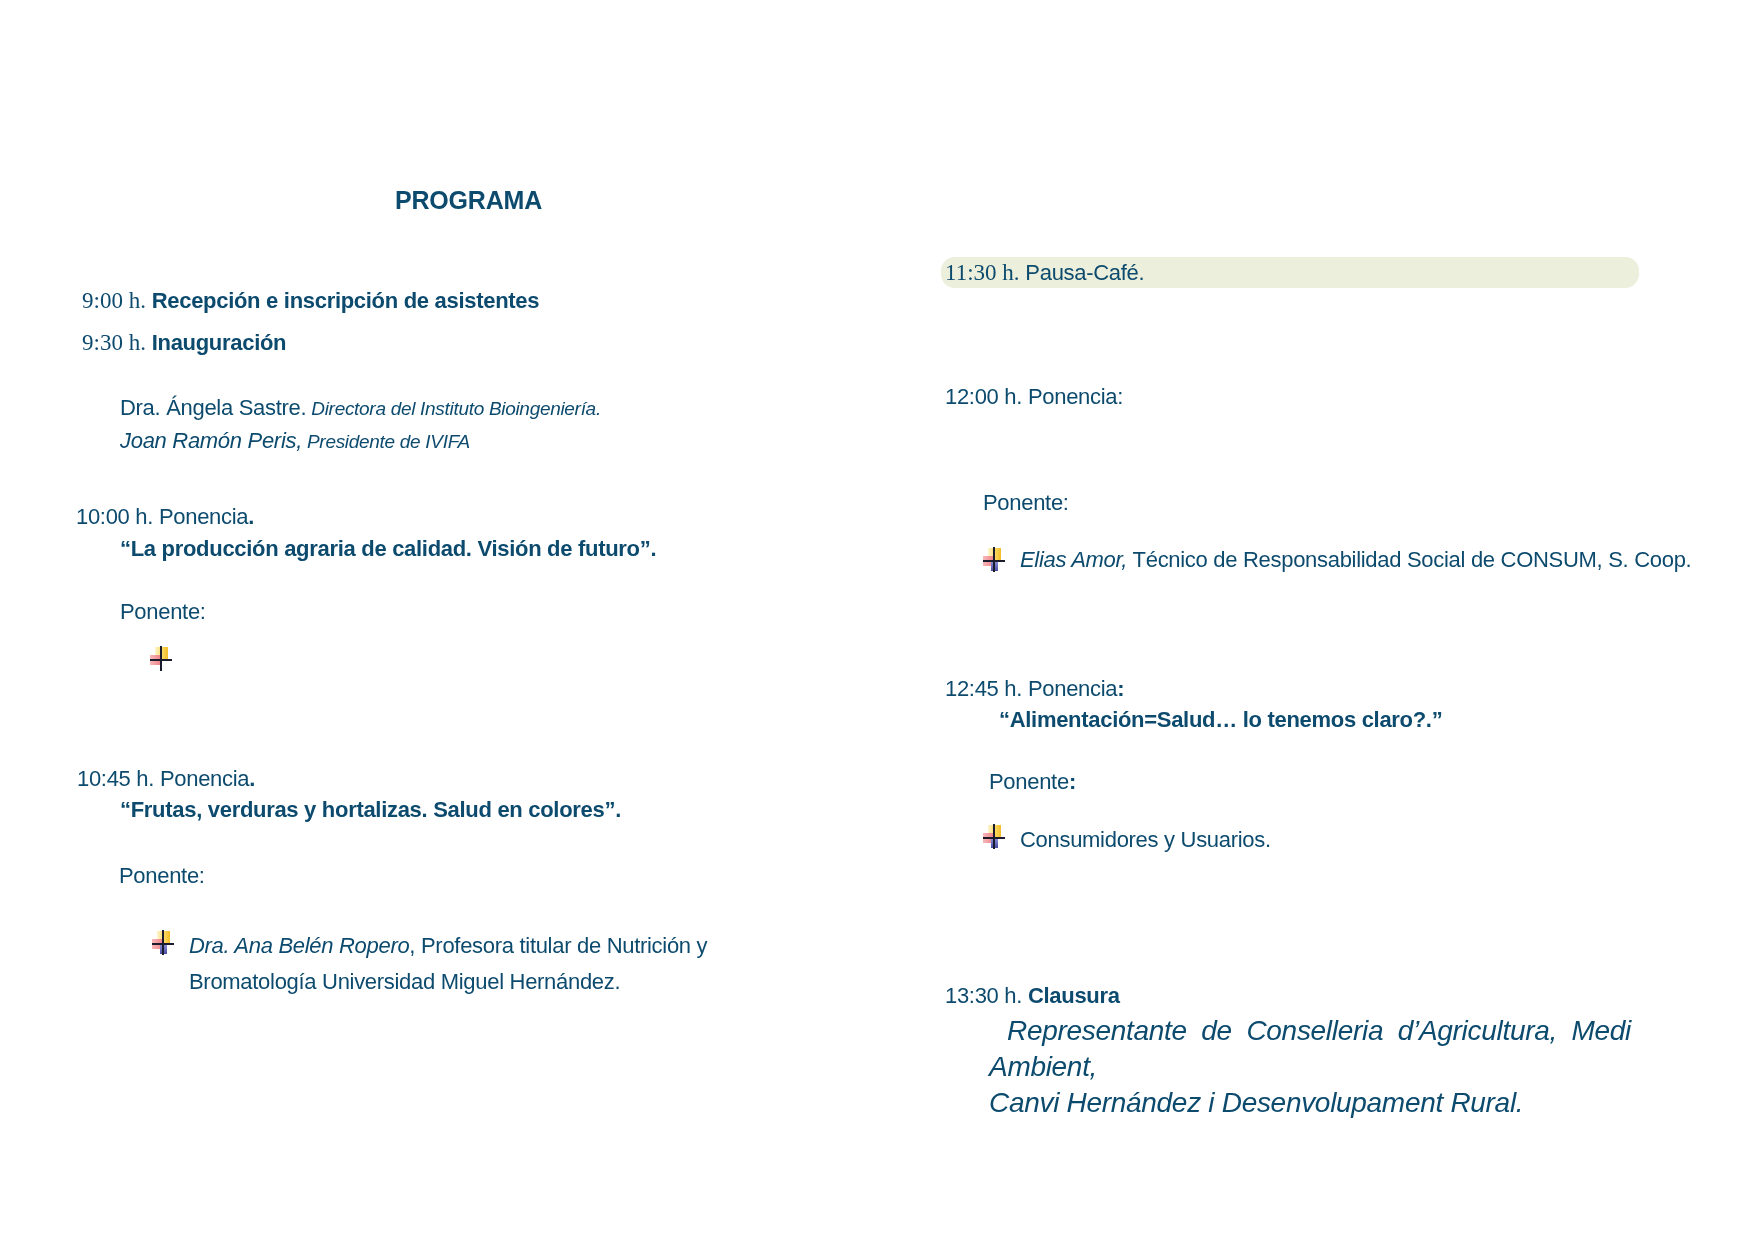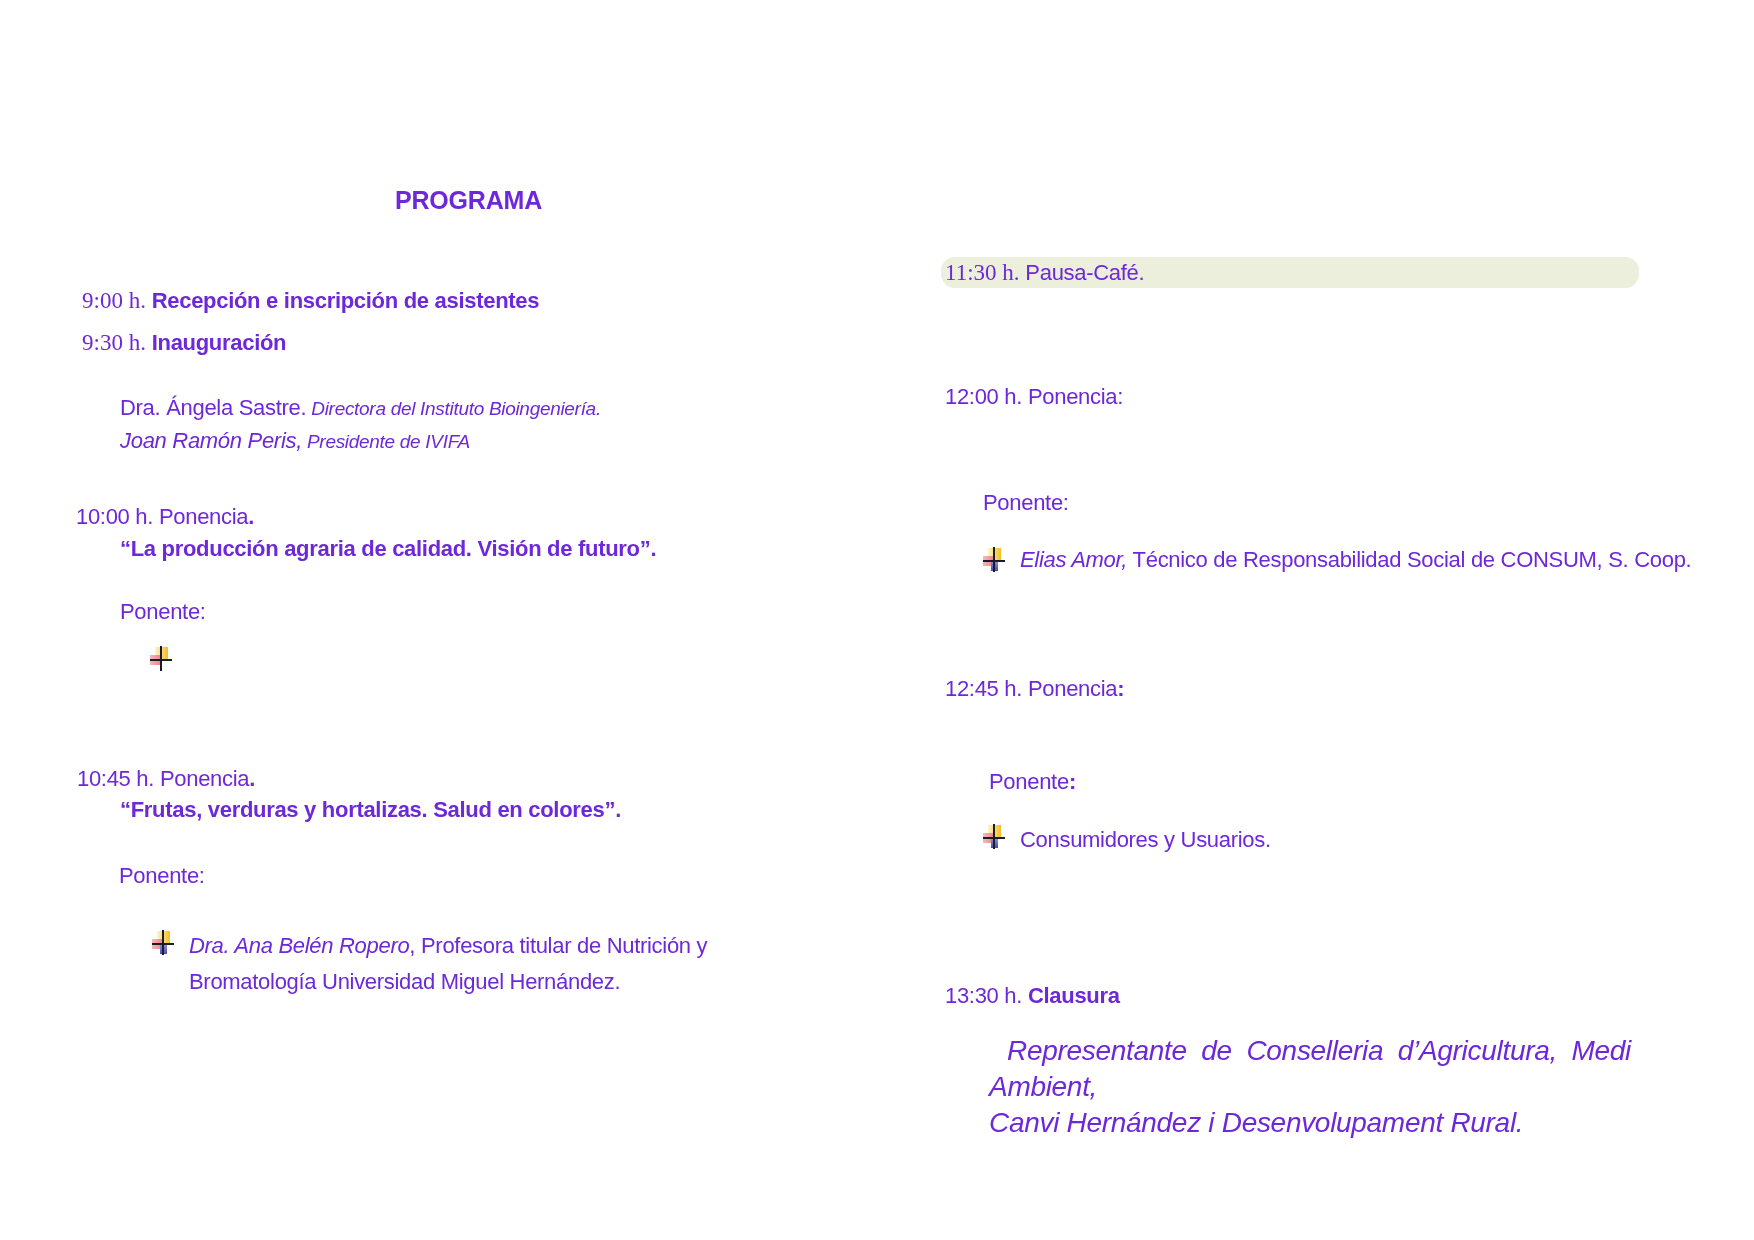--- a/index.html
+++ b/index.html
@@ -1,28 +1,28 @@
 <!DOCTYPE html>
 <html><head>
 <meta charset="utf-8">
 <style>
   html,body{margin:0;padding:0;background:#ffffff;}
   .page{
     position:relative;
     width:1754px;height:1240px;
     background:#ffffff;
     font-family:"Liberation Sans", sans-serif;
-    color:#6d28d9;
+    color:#0c4a6e;
     overflow:hidden;
   }
   .abs{position:absolute;}
   .t{font-size:22px;letter-spacing:-0.3px;white-space:nowrap;}
   .tserif{font-family:"Liberation Serif", serif;letter-spacing:0;font-size:23px;}
   .b{font-weight:bold;}
-  .i{font-style:italic;margin-top:20px;}
+  .i{font-style:italic;}
   .small{font-size:19px;}
   .doc-title{font-size:25px;font-weight:bold;letter-spacing:-0.2px;}
   .highlight-bar{background:#ebefdb;}
   .twoline{line-height:36px;white-space:nowrap;}
   .justify-last{
     text-align:justify;
     text-align-last:justify;
     -moz-text-align-last:justify;
     white-space:normal;
   }
@@ -109,20 +109,21 @@
     <span class="v"></span>
     <span class="h"></span>
   </div>
   <div class="abs t" style="left:1020px;top:547px;">
     <span class="i">Elias Amor,</span><span> Técnico de Responsabilidad Social de CONSUM, S. Coop.</span>
   </div>
 
   <div class="abs t" style="left:945px;top:676px;">
     <span>12:45 h.</span><span> Ponencia</span><span class="b">:</span>
   </div>
+  <div class="abs t b" style="left:999px;top:707px;">“Alimentación=Salud… lo tenemos claro?.”</div>
   <div class="abs t" style="left:989px;top:769px;">
     <span>Ponente</span><span class="b">:</span>
   </div>
 
   <div class="bullet" style="left:983px;top:824px;">
     <span class="sq-y"></span>
     <span class="sq-p"></span>
     <span class="sq-b"></span>
     <span class="v"></span>
     <span class="h"></span>

